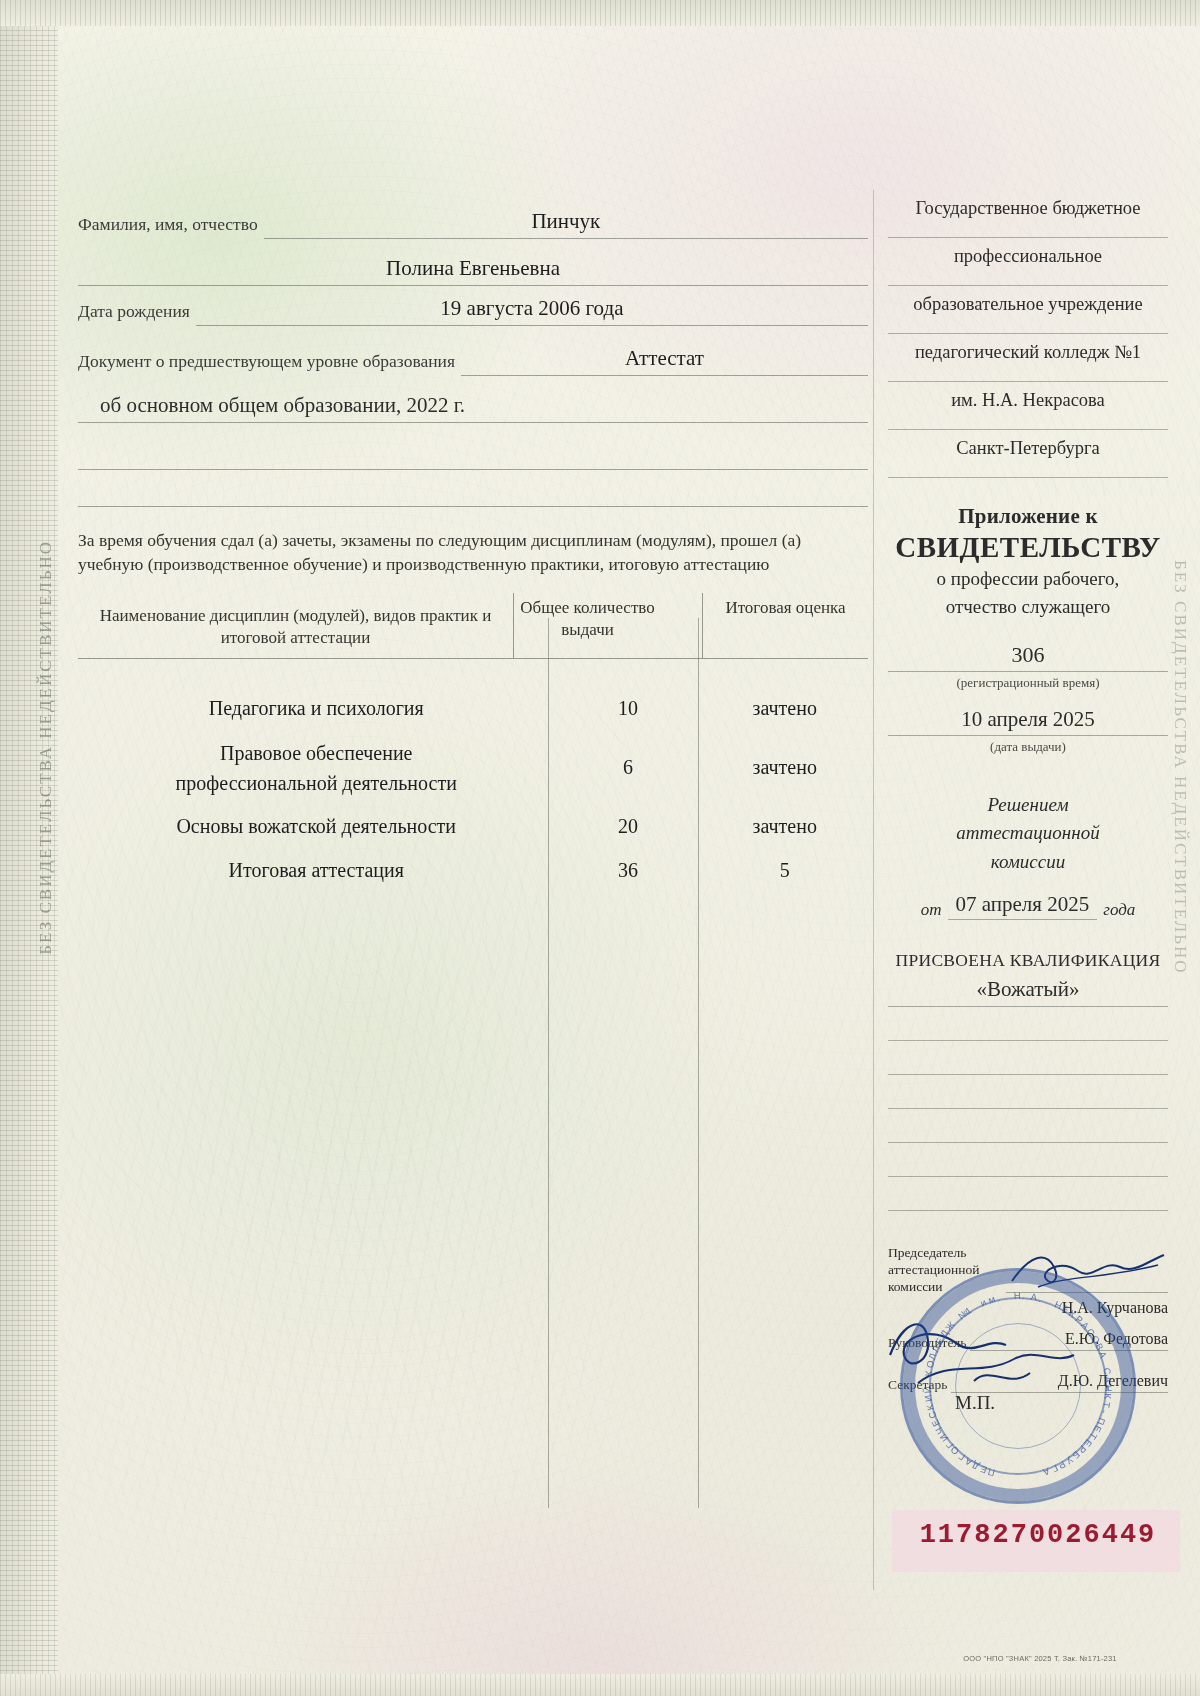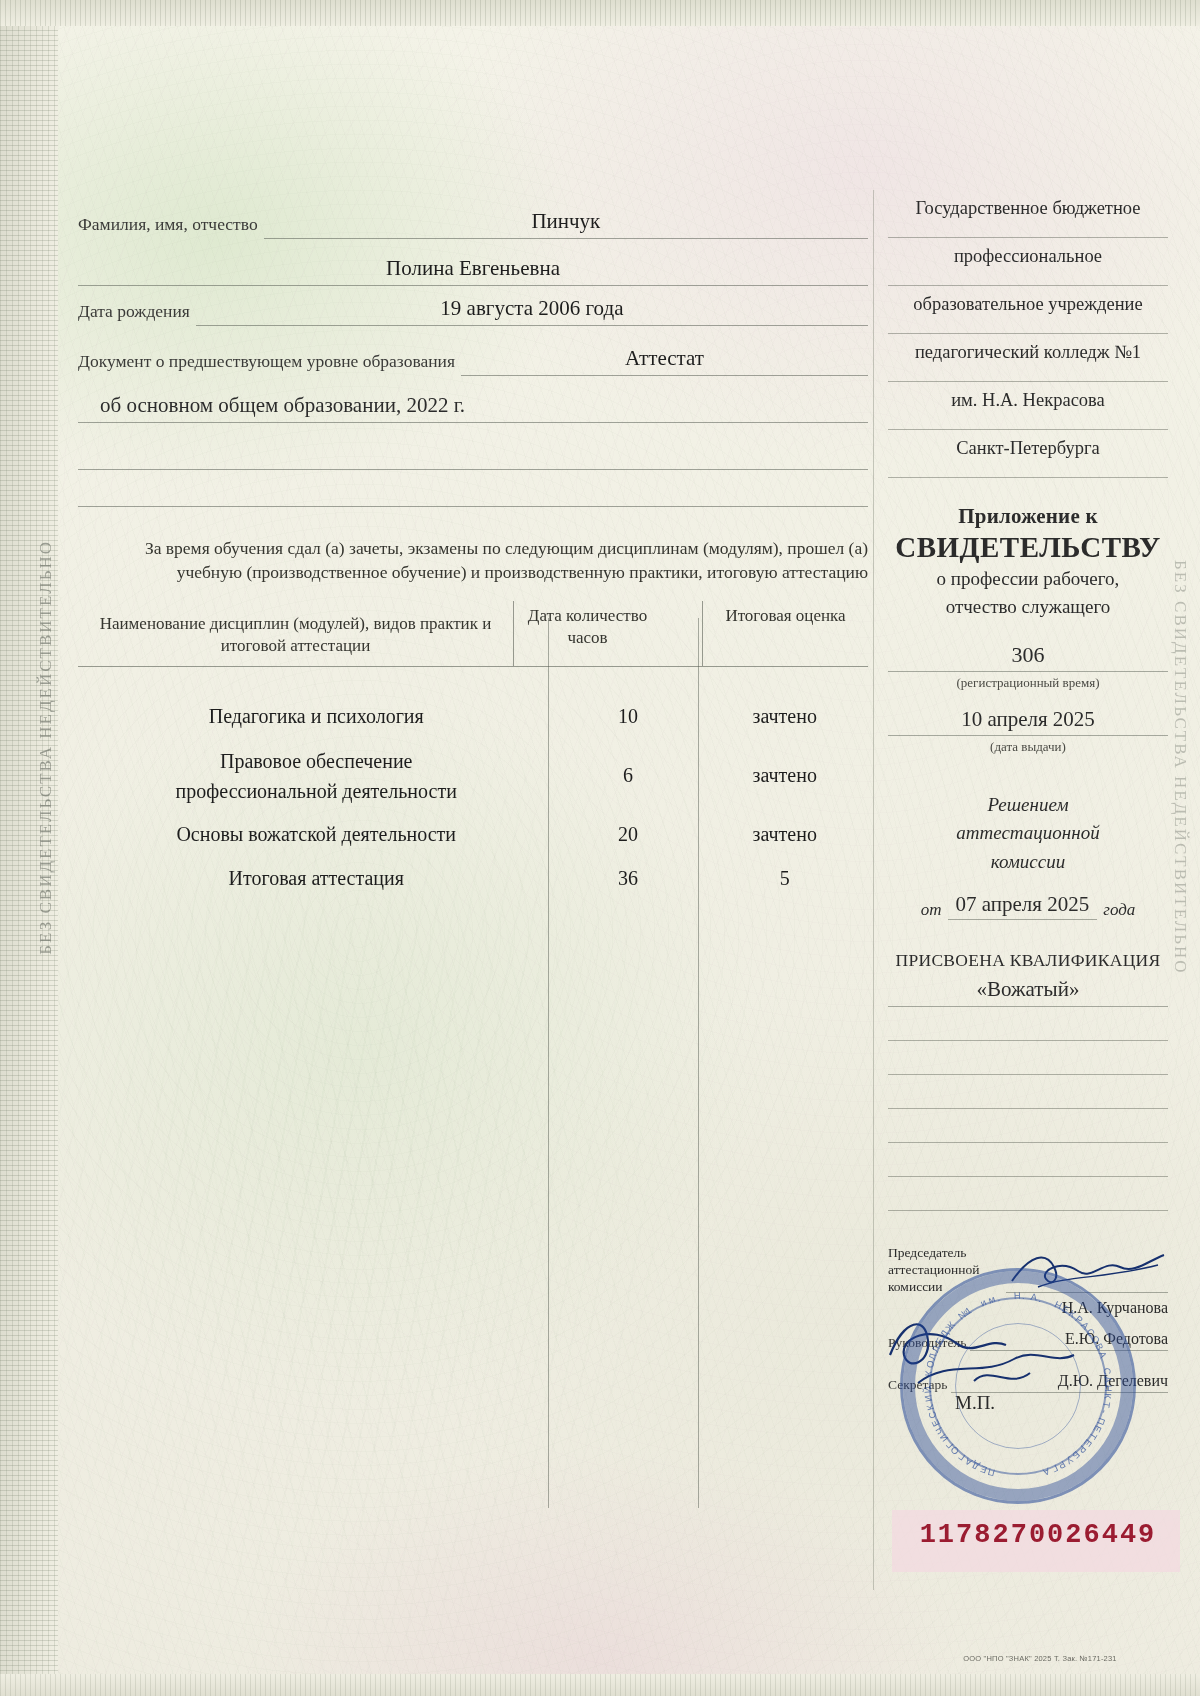--- a/index.html
+++ b/index.html
@@ -156,25 +156,24 @@
   }
   .rule-only .field-value { font-size: 21px; }
   .rule-left-text {
     position: absolute;
     left: 22px;
     bottom: 4px;
     font-size: 21px;
   }
 
   .para {
-    margin-top: 30px;
+    margin-top: 22px;
     font-size: 17.5px;
     line-height: 1.35;
     color: #35352f;
-    text-align: right;
   }
 
   
   .table {
     margin-top: 16px;
     position: relative;
     width: 790px;
   }
   .thead {
     display: flex;
@@ -474,21 +473,21 @@
       </div>
 
       <div class="rule-only" style="margin-top:16px;"></div>
       <div class="rule-only" style="margin-top:6px;"></div>
 
       <div class="para">За время обучения сдал (а) зачеты, экзамены по следующим дисциплинам (модулям), прошел (а) учебную (производственное обучение) и  производственную практики, итоговую аттестацию</div>
 
       <div class="table">
         <div class="thead">
           <div class="th th-1">Наименование дисциплин (модулей), видов практик и итоговой аттестации</div>
-          <div class="th th-2">Дата количество часов</div>
+          <div class="th th-2">Общее количество выдачи</div>
           <div class="th th-3">Итоговая оценка</div>
         </div>
 
         <div class="tbody">
 
           <div class="tr" style="margin-top:28px;">
             <div class="td td-1">Педагогика и психология</div>
             <div class="td td-2">10</div>
             <div class="td td-3">зачтено</div>
           </div>

